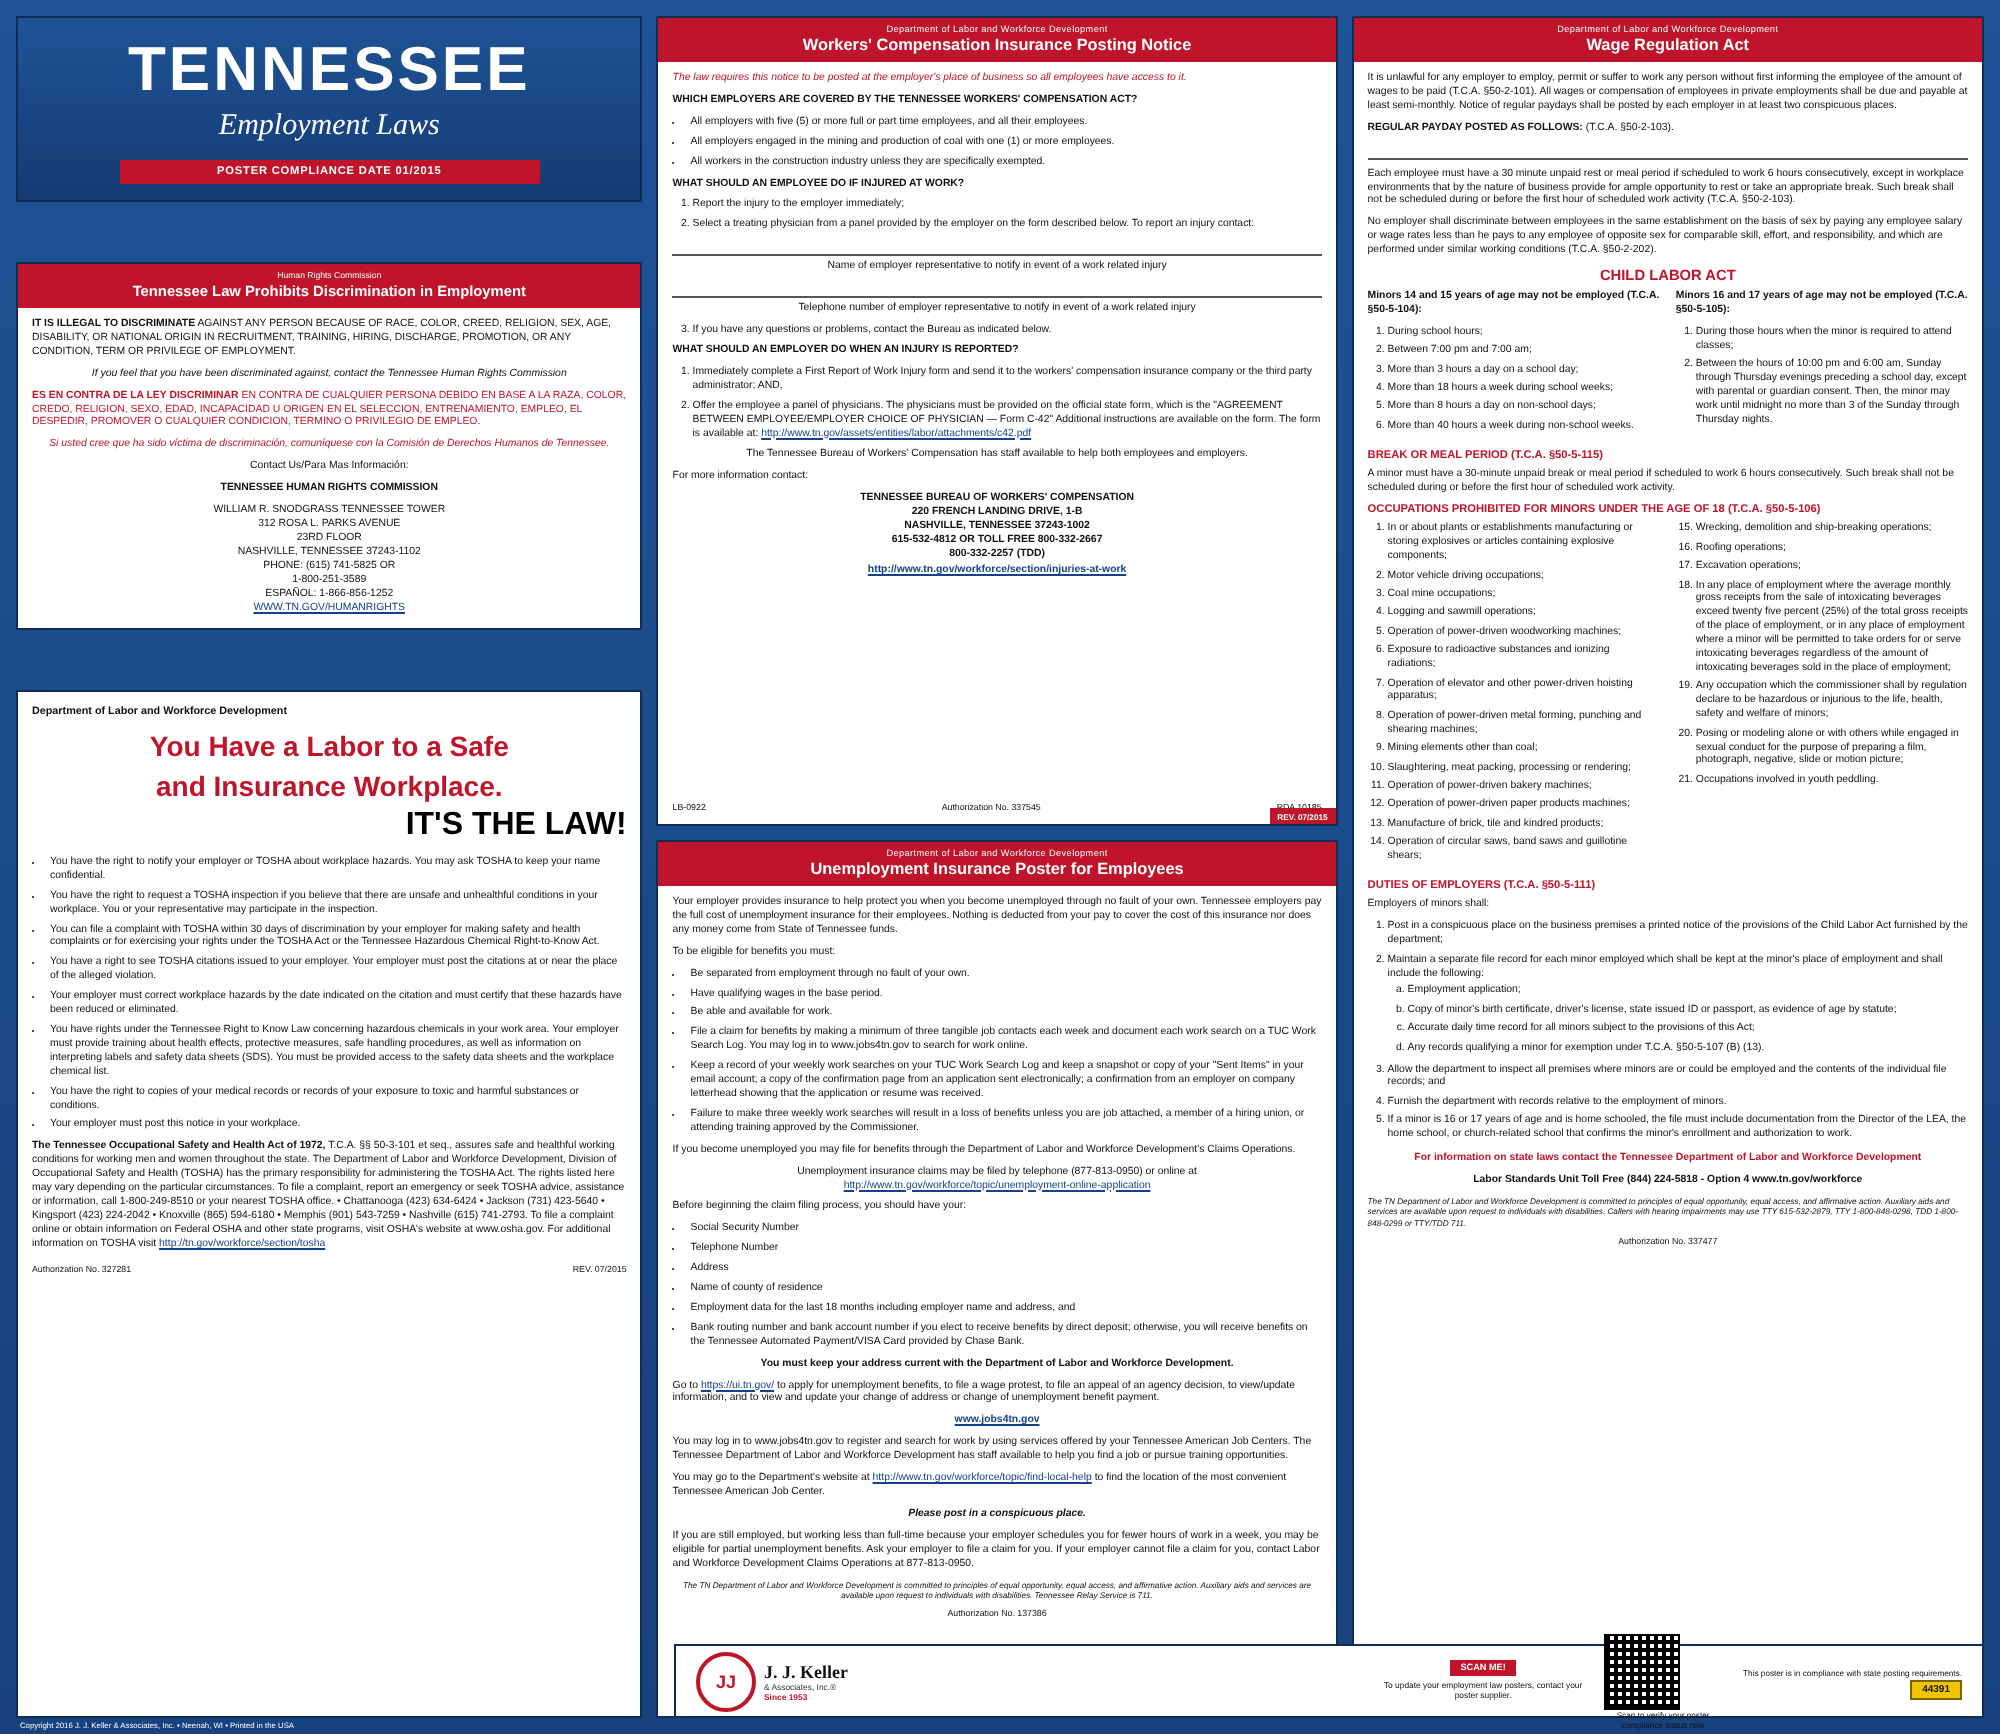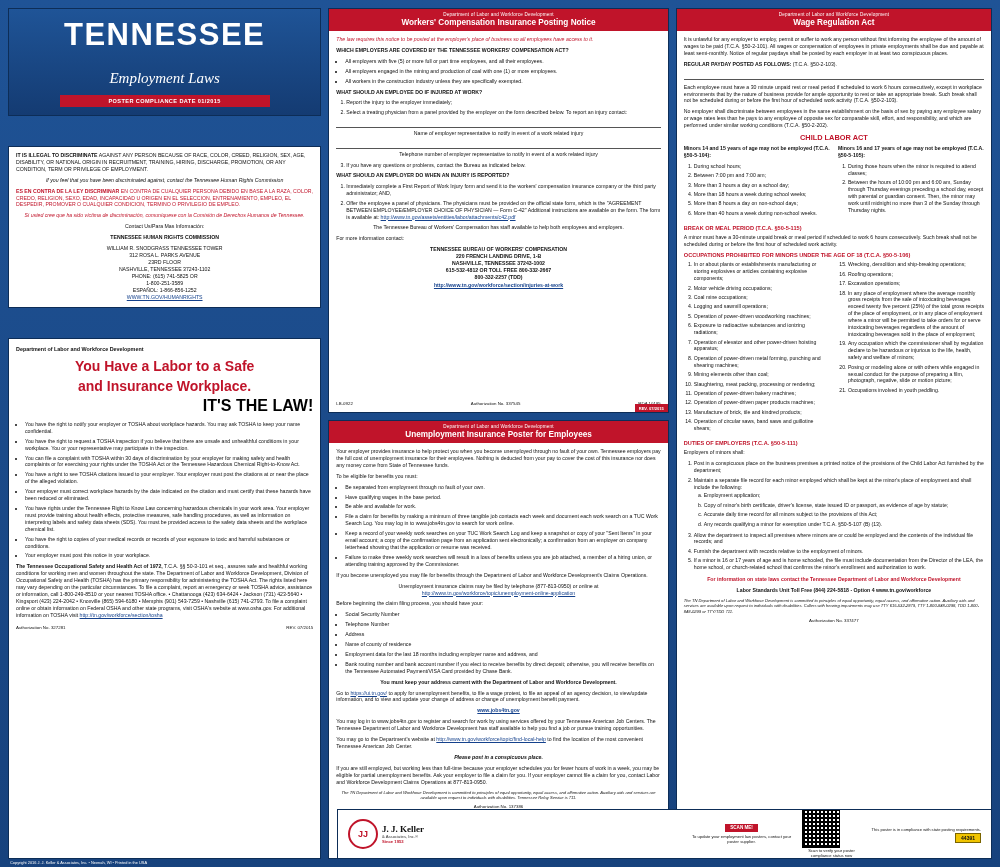--- a/index.html
+++ b/index.html
@@ -41,21 +41,21 @@
   
   .masthead{
     background:linear-gradient(180deg,#1f5497,#143b72);
     text-align:center;padding:10px 0 8px;
   }
   .mh-title{
     color:#fff;font-size:31px;font-weight:bold;letter-spacing:1.5px;line-height:1;
     font-family:"Liberation Sans", sans-serif;
   }
   .mh-sub{
-    color:#fff;font-style:italic;font-size:15px;margin-top:20px;
+    color:#fff;font-style:italic;font-size:15px;margin-top:5px;
     font-family:"Liberation Serif", serif;
   }
   .mh-bar{
     margin:8px auto 0;width:210px;background:#c0142a;color:#fff;
     font-size:5.6px;font-weight:bold;letter-spacing:.4px;padding:3px 0;
   }
 
   
   .hrc-head{background:#c0142a;color:#fff;text-align:center;padding:3px 2px 4px;}
   .hrc-head .dept{font-size:4.3px;}
@@ -74,21 +74,21 @@
   
   .auth{font-size:4.4px;}
   .revbox{
     position:absolute;right:0;bottom:0;background:#c0142a;color:#fff;
     font-size:4.1px;padding:1.5px 4px;font-weight:bold;
   }
   .foot-row{display:flex;justify-content:space-between;align-items:flex-end;font-size:4.4px;padding:0 7px 4px;}
 
   
   .keller{
-    height:50px;background:#fff;border:1px solid #0d2d57;display:flex;align-items:center;
+    height:37px;background:#fff;border:1px solid #0d2d57;display:flex;align-items:center;
     padding:0 10px;box-sizing:border-box;gap:0;
   }
   .keller-logo{display:flex;align-items:center;gap:4px;}
   .keller-seal{
     width:26px;height:26px;border-radius:50%;border:2px solid #c0142a;color:#c0142a;
     display:flex;align-items:center;justify-content:center;font-size:9px;font-weight:bold;
   }
   .keller-name{font-size:9px;font-weight:bold;color:#111;font-family:"Liberation Serif",serif;}
   .keller-sub{font-size:4.2px;color:#333;}
   .keller-since{font-size:4.2px;color:#c0142a;font-weight:bold;}
@@ -125,20 +125,24 @@
 
       <div class="card">
         <div class="masthead">
           <div class="mh-title">TENNESSEE</div>
           <div class="mh-sub">Employment Laws</div>
           <div class="mh-bar">POSTER COMPLIANCE DATE 01/2015</div>
         </div>
       </div>
 
       <div class="card">
+        <div class="hrc-head">
+          <div class="dept">Human Rights Commission</div>
+          <div class="ttl">Tennessee Law Prohibits Discrimination in Employment</div>
+        </div>
         <div class="card-body">
           <p>
             <b>IT IS ILLEGAL TO DISCRIMINATE</b>
             <span>AGAINST ANY PERSON BECAUSE OF RACE, COLOR, CREED, RELIGION, SEX, AGE, DISABILITY, OR NATIONAL ORIGIN IN RECRUITMENT, TRAINING, HIRING, DISCHARGE, PROMOTION, OR ANY CONDITION, TERM OR PRIVILEGE OF EMPLOYMENT.</span>
           </p>
           <p class="center" style="font-style:italic">If you feel that you have been discriminated against, contact the Tennessee Human Rights Commission</p>
           <p class="red">
             <b>ES EN CONTRA DE LA LEY DISCRIMINAR</b>
             <span>EN CONTRA DE CUALQUIER PERSONA DEBIDO EN BASE A LA RAZA, COLOR, CREDO, RELIGION, SEXO, EDAD, INCAPACIDAD U ORIGEN EN EL SELECCION, ENTRENAMIENTO, EMPLEO, EL DESPEDIR, PROMOVER O CUALQUIER CONDICION, TERMINO O PRIVILEGIO DE EMPLEO.</span>
           </p>

